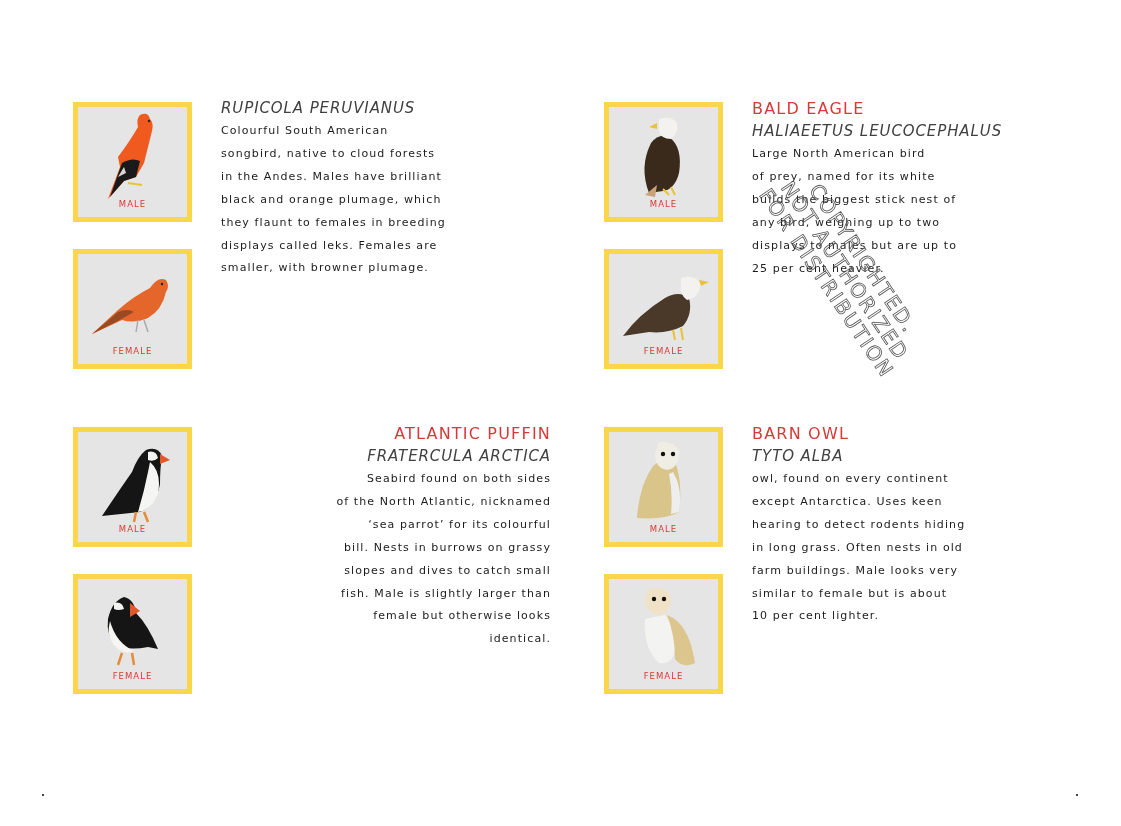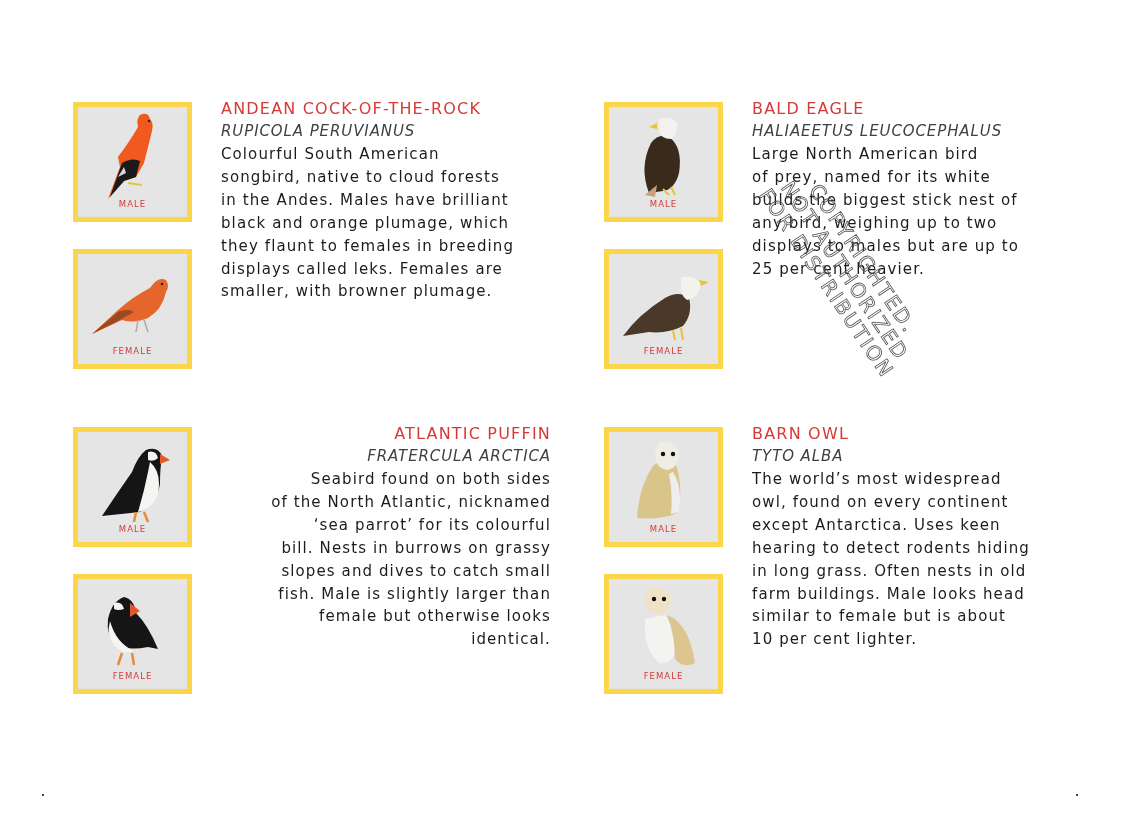--- a/index.html
+++ b/index.html
@@ -21,21 +21,21 @@
   .text { position:absolute; width:330px; }
   .common {
     color:#D63A36; font-size:16px; letter-spacing:1.2px; line-height:23px;
     white-space:nowrap;
   }
   .latin {
     color:#404040; font-size:15px; font-style:italic; letter-spacing:0.9px;
     line-height:23px; white-space:nowrap;
   }
   .desc {
-    color:#1c1c1c; font-size:15px; letter-spacing:1.1px; line-height:22.9px;
+    color:#1c1c1c; font-size:11px; letter-spacing:1.1px; line-height:22.9px;
   }
   .desc span { display:block; white-space:nowrap; }
   .dot { position:absolute; width:2px; height:2px; background:#444; }
   .watermark {
     position:absolute; left:810px; top:160px; transform:rotate(56deg);
     transform-origin:0 0; pointer-events:none;
     font-family:"DejaVu Sans", sans-serif; font-size:20px; letter-spacing:2px;
     line-height:22px; color:transparent; -webkit-text-stroke:0.8px #555;
     white-space:nowrap;
   }
@@ -58,21 +58,20 @@
   <div class="box" style="left:73px;top:249px;">
     <svg class="art" viewBox="0 0 109 96">
       <path d="M14 80 L40 56 Q56 42 72 34 Q80 22 88 26 Q92 32 88 38 Q84 56 70 64 Q56 70 44 66 Z" fill="#E4662A"></path>
       <path d="M14 80 L40 58 Q50 54 56 58 L38 68 Z" fill="#9A4A22"></path>
       <path d="M60 66 L58 78 M66 66 L70 78" stroke="#aaa" stroke-width="1.5"></path>
       <circle cx="84" cy="30" r="1.2" fill="#222"></circle>
     </svg>
     <div class="sex">FEMALE</div>
   </div>
   <div class="text" style="left:221px;top:97px;">
-    <div class="common">ANDEAN COCK-OF-THE-ROCK</div>
     <div class="latin">RUPICOLA PERUVIANUS</div>
     <div class="desc">
       <span>Colourful South American</span>
       <span>songbird, native to cloud forests</span>
       <span>in the Andes. Males have brilliant</span>
       <span>black and orange plumage, which</span>
       <span>they flaunt to females in breeding</span>
       <span>displays called leks. Females are</span>
       <span>smaller, with browner plumage.</span>
     </div>
@@ -168,26 +167,25 @@
       <path d="M40 10 Q56 6 62 18 Q62 34 50 36 Q36 34 36 20 Z" fill="#F0E2C6"></path>
       <circle cx="45" cy="20" r="2.2" fill="#111"></circle>
       <circle cx="55" cy="20" r="2.2" fill="#111"></circle>
     </svg>
     <div class="sex">FEMALE</div>
   </div>
   <div class="text" style="left:752px;top:422px;">
     <div class="common">BARN OWL</div>
     <div class="latin">TYTO ALBA</div>
     <div class="desc">
-      <span>The world’s most widespread</span>
       <span>owl, found on every continent</span>
       <span>except Antarctica. Uses keen</span>
       <span>hearing to detect rodents hiding</span>
       <span>in long grass. Often nests in old</span>
-      <span>farm buildings. Male looks head</span>
+      <span>farm buildings. Male looks very</span>
       <span>similar to female but is about</span>
       <span>10 per cent lighter.</span>
     </div>
   </div>
 </div>
 
 <div class="watermark">
   <div>COPYRIGHTED.</div>
   <div>NOT AUTHORIZED</div>
   <div>FOR DISTRIBUTION</div>

